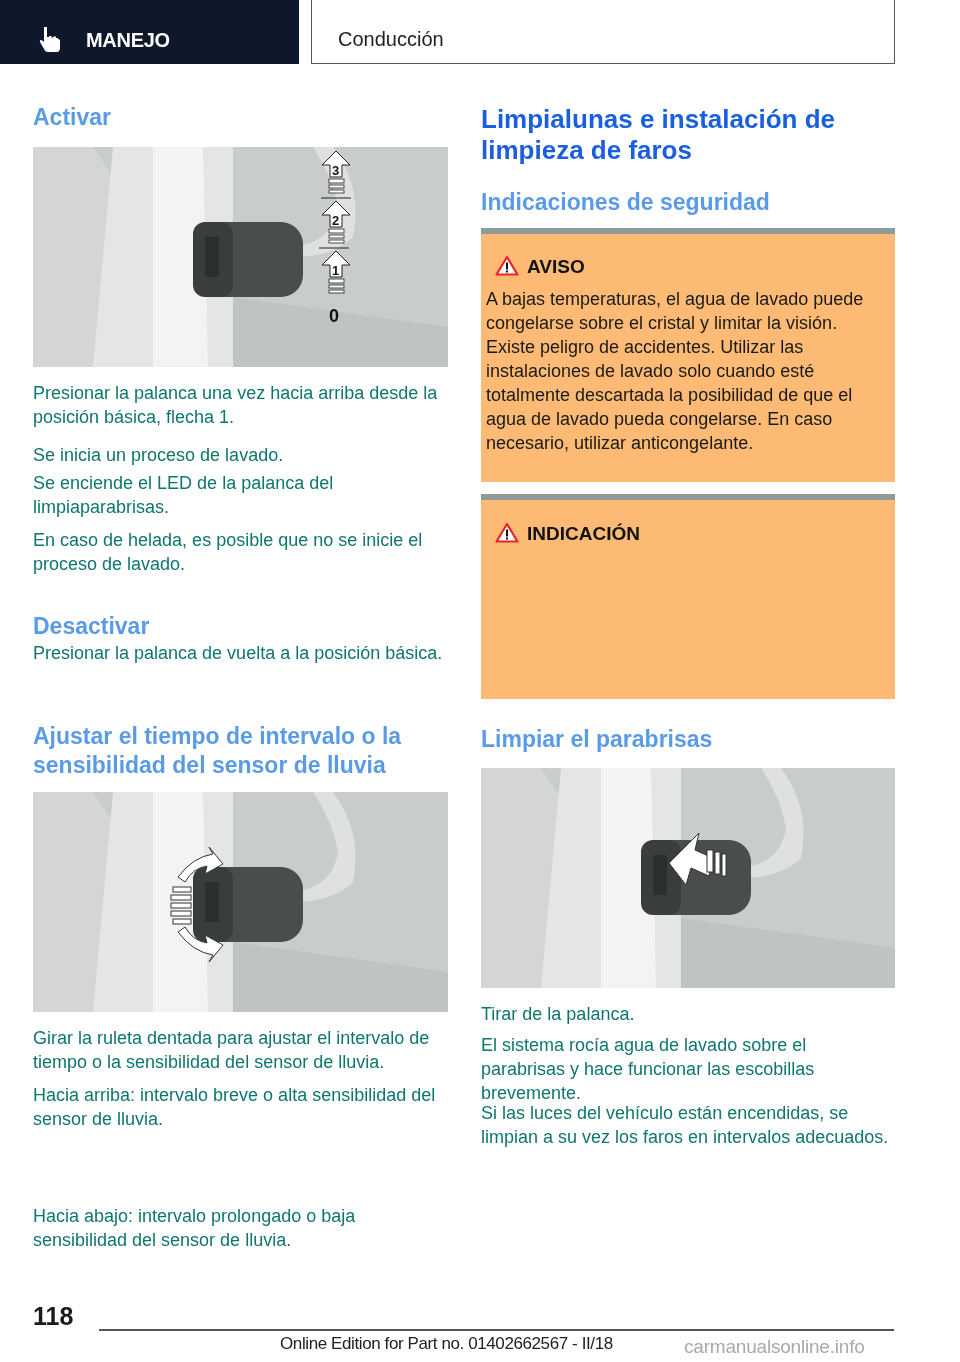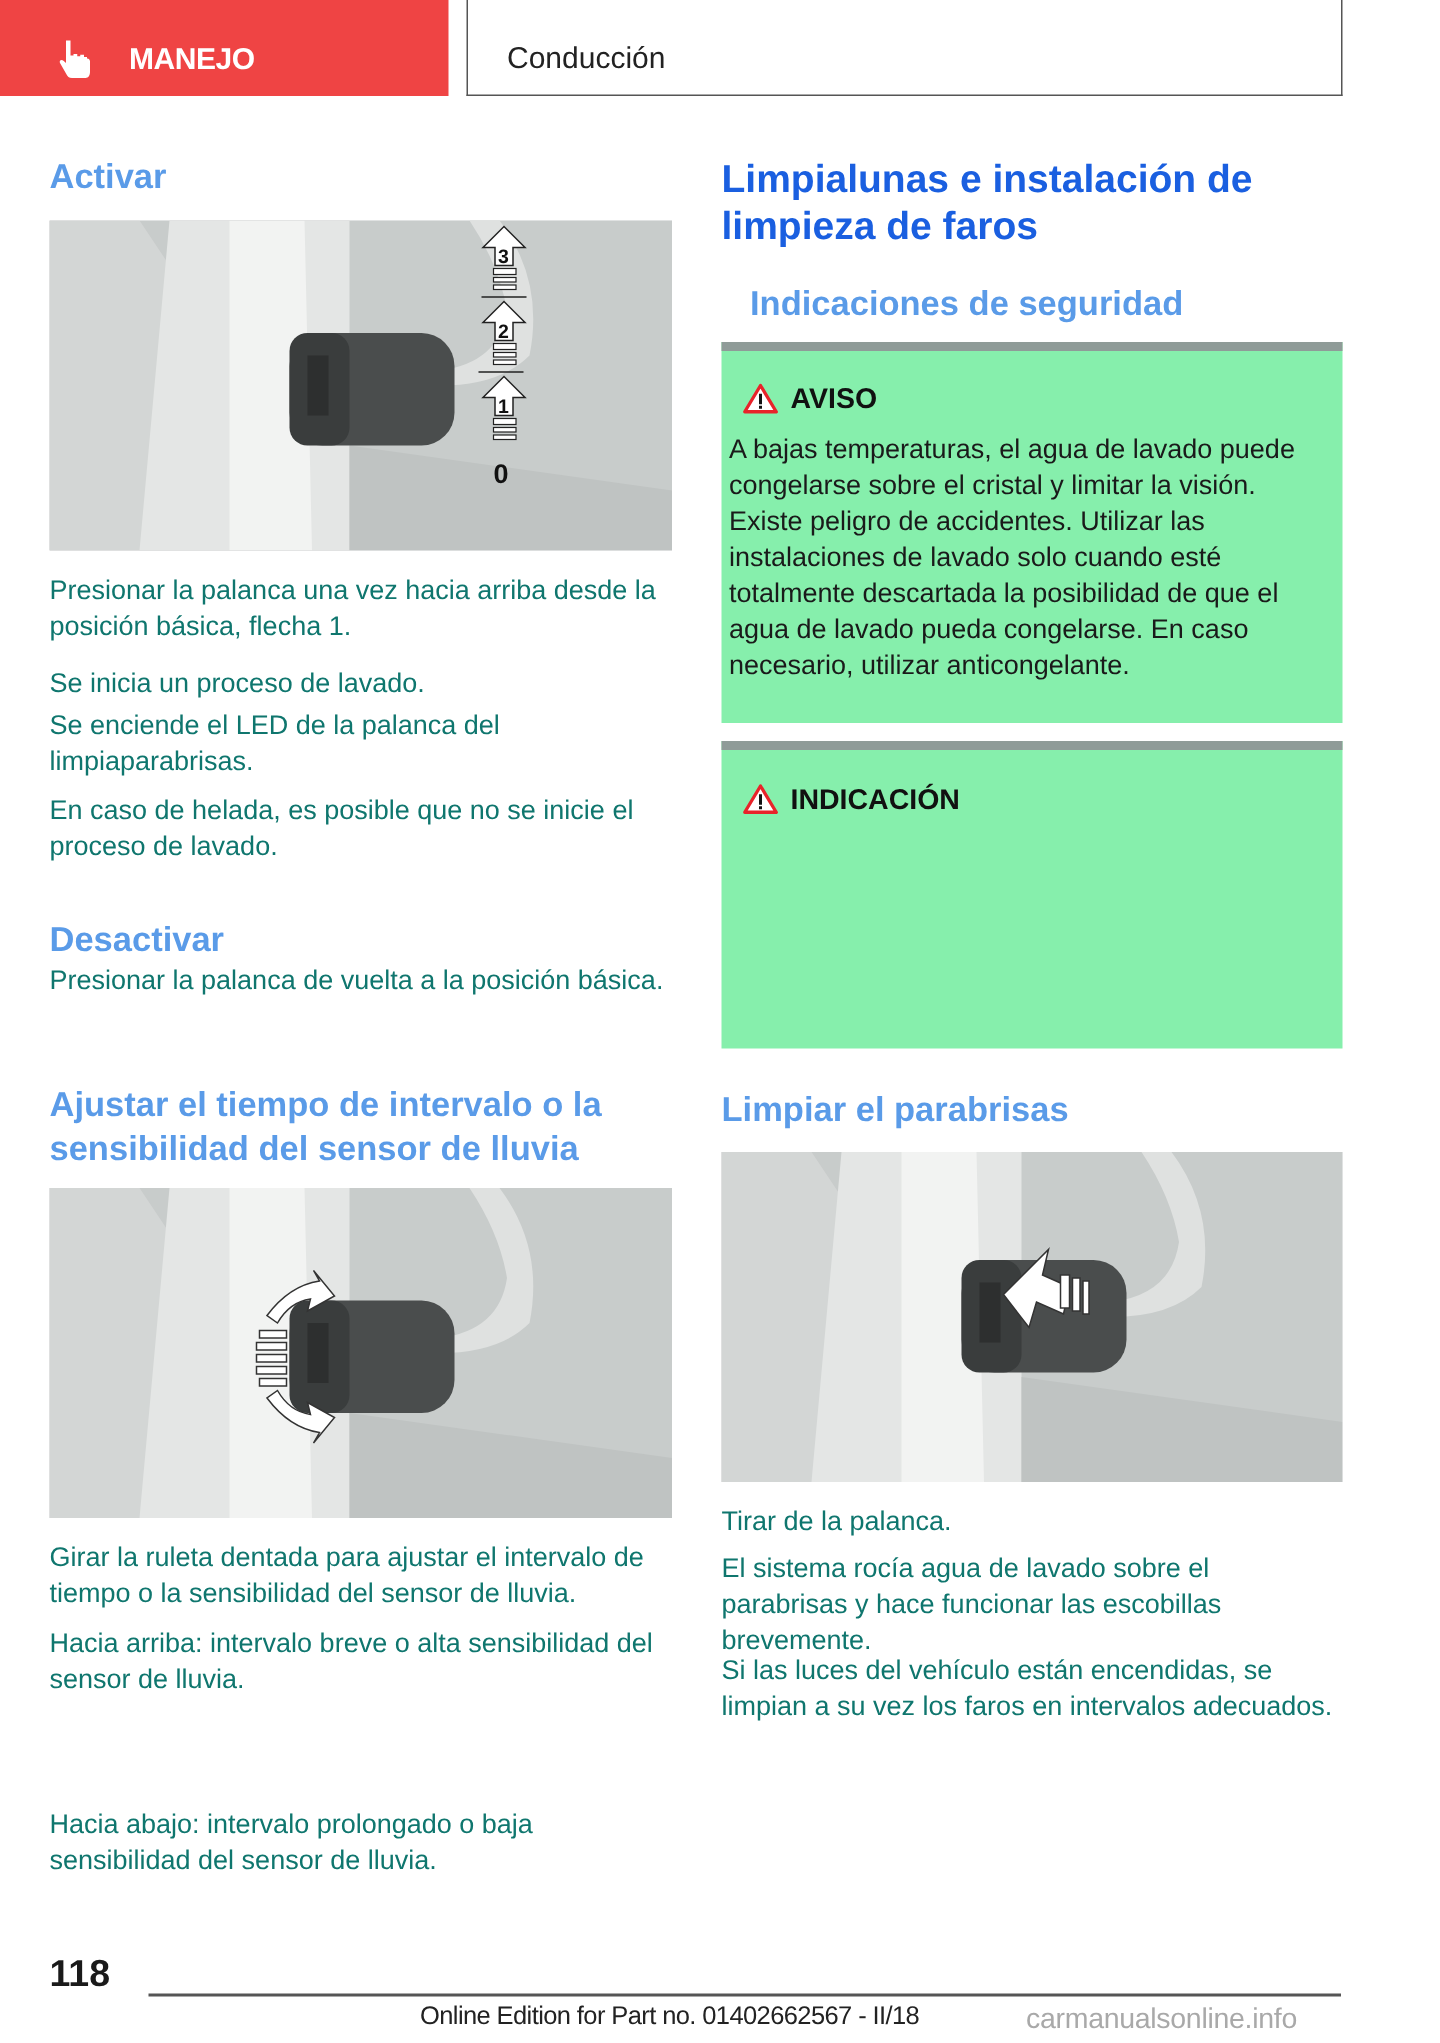--- a/index.html
+++ b/index.html
@@ -1,20 +1,20 @@
 <!DOCTYPE html>
 <html><head>
 <meta charset="utf-8">
 <style>
   html, body { margin:0; padding:0; background:#ffffff; }
   body { width:960px; height:1362px; position:relative; overflow:hidden;
          font-family:"Liberation Sans", sans-serif; color:#1a1a1a; }
 
   
-  .hdr-left { position:absolute; left:0; top:0; width:299px; height:64px; background:#ef4444;
+  .hdr-left { position:absolute; left:0; top:0; width:299px; height:64px; background:#0f172a;
               display:flex; align-items:center; }
   .hdr-left .hand { position:absolute; left:38px; top:26px; width:24px; height:26px; }
   .hdr-left .label { position:absolute; left:86px; top:29px; color:#ffffff; font-weight:bold;
                      font-size:20px; letter-spacing:-0.3px; }
   .hdr-right { position:absolute; left:311px; top:-2px; width:582px; height:65px;
                border:1.5px solid #555; border-top:none; background:#fff; }
   .hdr-right .label { position:absolute; left:14px; top:30px; font-size:20px; color:#222;margin-left:12px; }
 
   
   .col { position:absolute; top:0; }
@@ -22,21 +22,21 @@
   .col-right { left:481px; width:414px; }
 
   h2.sec { position:absolute; margin:0; font-weight:bold; color:#5a9be8; font-size:23px; line-height:29px; }
   h1.main { position:absolute; margin:0; font-weight:bold; color:#1a5fe0; font-size:26px; line-height:31px; }
 
   .p { position:absolute; margin:0; font-size:18px; line-height:24px; color:#0f766e; }
 
   .figure { position:absolute; background:#c9cccb; overflow:hidden; }
   .figure svg { display:block; }
 
-  .note { position:absolute; background:#86efac; }
+  .note { position:absolute; background:#fdba74; }
   .note .bar { position:absolute; left:0; top:0; right:0; height:6px; background:#8f9b98; }
   .note .title { position:absolute; left:46px; font-weight:bold; font-size:19px; color:#111; }
   .note .warn { position:absolute; left:14px; width:24px; height:21px; }
   .note .body { position:absolute; left:5px; right:8px; font-size:18px; line-height:24px; color:#1a1a1a; margin:0; }
 
   
   .pgnum { position:absolute; left:33px; top:1302px; font-weight:bold; font-size:25px; color:#1a1a1a; }
   .footline { position:absolute; left:99px; top:1329px; width:795px; height:2px; background:#555; }
   .footer-text { position:absolute; left:280px; top:1334px; font-size:17px; color:#222; letter-spacing:-0.4px; }
   .footer-wm { position:absolute; left:684px; top:1336px; font-size:19px; color:#a9a9a9; letter-spacing:-0.2px; }
@@ -129,21 +129,21 @@
     </svg>
   </div>
 
   <p class="p" style="top:1026px; width:415px;">Girar la ruleta dentada para ajustar el intervalo de tiempo o la sensibilidad del sensor de lluvia.</p>
   <p class="p" style="top:1083px; width:415px;">Hacia arriba: intervalo breve o alta sensibilidad del sensor de lluvia.</p>
   <p class="p" style="top:1204px; width:415px;">Hacia abajo: intervalo prolongado o baja sensibilidad del sensor de lluvia.</p>
 </div>
 
 <div class="col col-right">
   <h1 class="main" style="top:104px; width:400px;">Limpialunas e instalación de limpieza de faros</h1>
-  <h2 class="sec" style="top:188px;margin-left:19px;">Indicaciones de seguridad</h2>
+  <h2 class="sec" style="top:188px;">Indicaciones de seguridad</h2>
 
   <div class="note" style="left:0; top:228px; width:414px; height:254px;">
     <div class="bar"></div>
     <svg class="warn" style="top:27px;" viewBox="0 0 24 21">
       <path d="M12 2 L22.5 19.5 L1.5 19.5 Z" fill="#ffffff" stroke="#e8232a" stroke-width="2.2" stroke-linejoin="round"></path>
       <rect x="11" y="7.5" width="2" height="7" fill="#111"></rect>
       <rect x="11" y="15.5" width="2" height="2" fill="#111"></rect>
     </svg>
     <span class="title" style="top:28px;">AVISO</span>
     <p class="body" style="top:59px;">A bajas temperaturas, el agua de lavado puede congelarse sobre el cristal y limitar la visión. Existe peligro de accidentes. Utilizar las instalaciones de lavado solo cuando esté totalmente descartada la posibilidad de que el agua de lavado pueda congelarse. En caso necesario, utilizar anticongelante.</p>

